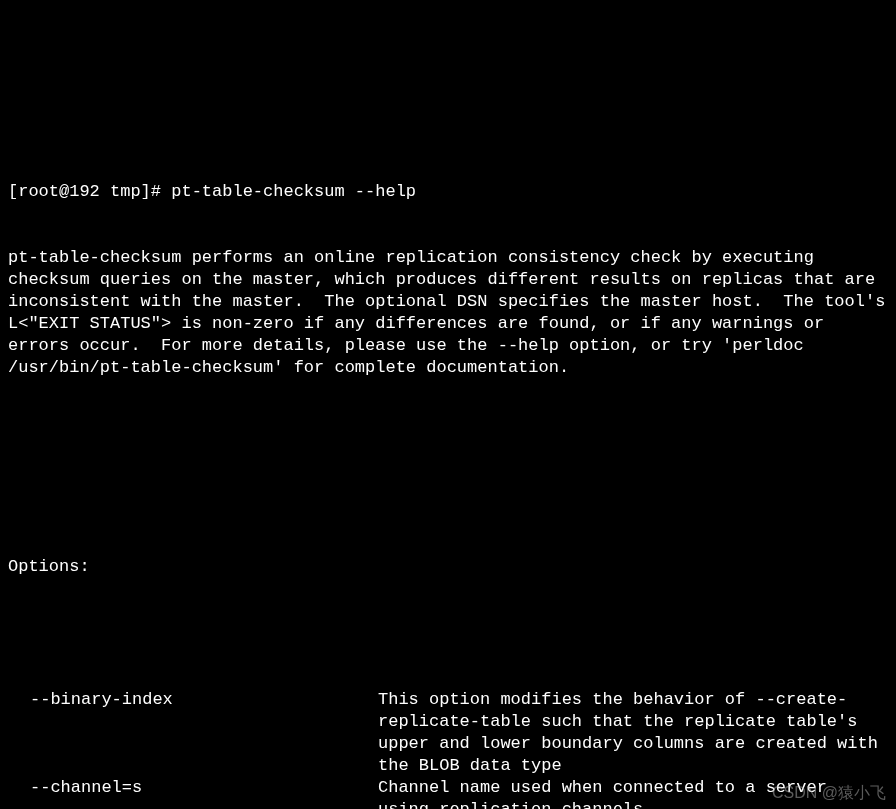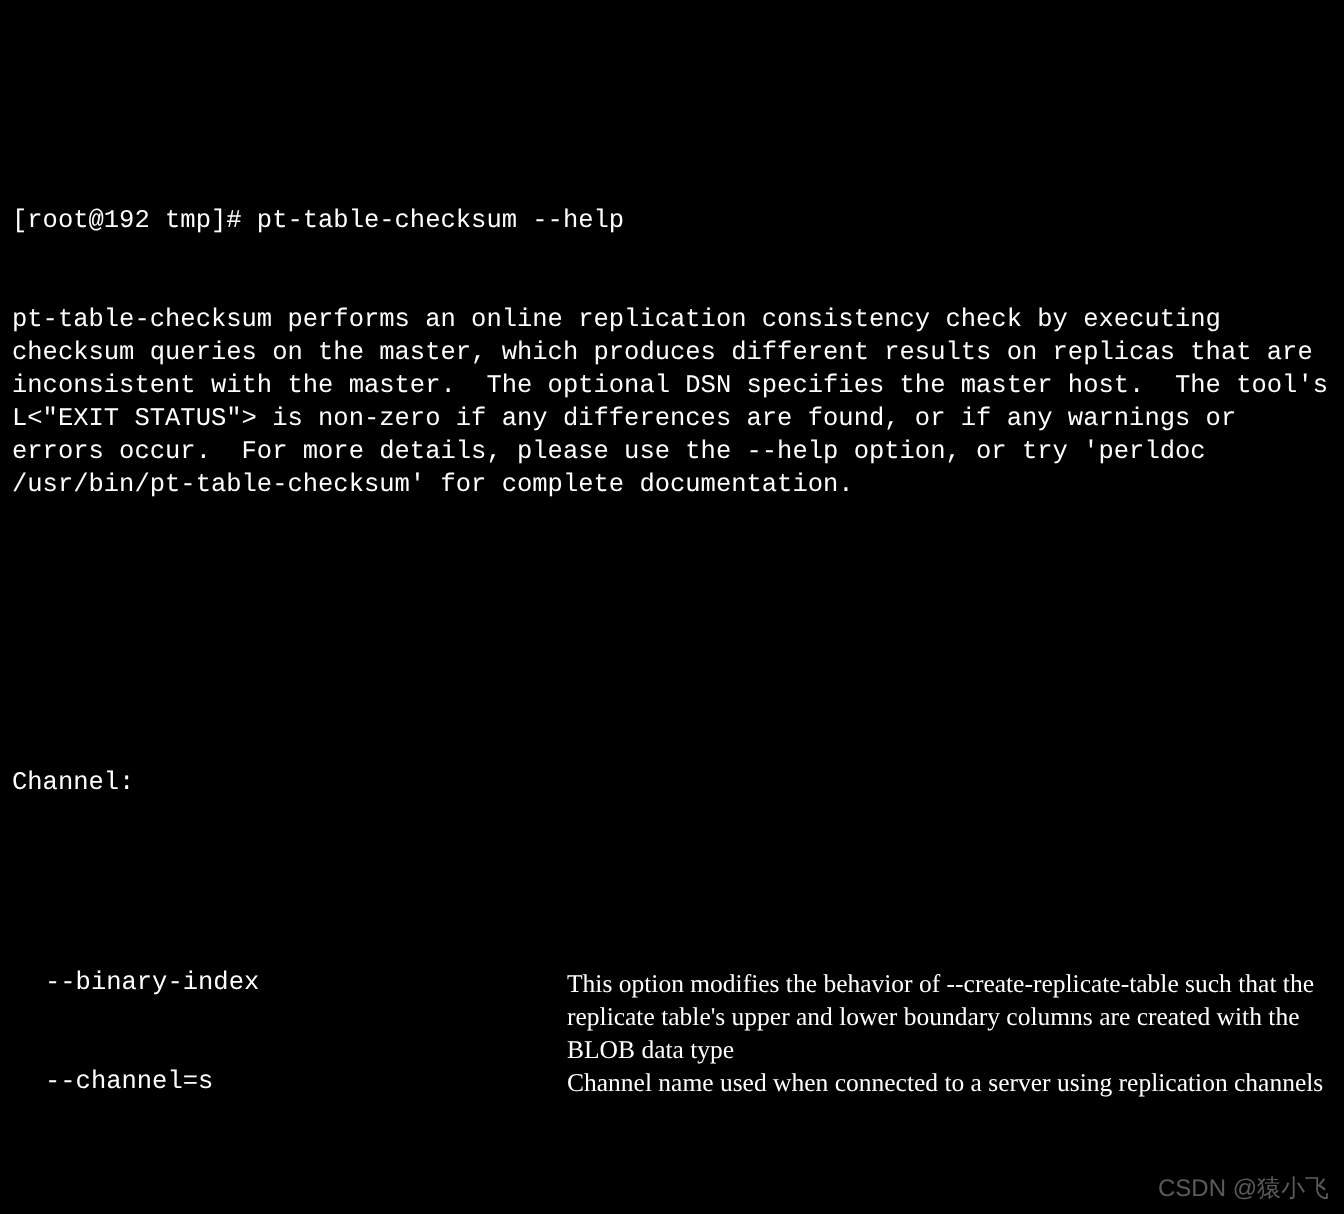--- a/index.html
+++ b/index.html
@@ -19,62 +19,62 @@
       padding: 4px 8px;
       white-space: pre;
       position: relative;
     }
     .terminal {
       white-space: pre-wrap;
       word-wrap: break-word;
     }
     .prompt-line {
       display: block;
+      margin-top: 44px;
     }
     .paragraph {
       display: block;
     }
     .blank-line {
       height: 1.3em;
     }
     .option-row {
       display: flex;
       align-items: flex-start;
     }
     .option-name {
       width: 370px;
       flex-shrink: 0;
       white-space: pre;
       padding-left: 22px;
     }
     .option-desc {
       flex: 1;
       white-space: pre-wrap;
-      font-family: Liberation Serif, serif;
     }
     .watermark {
       position: absolute;
       bottom: 5px;
       right: 10px;
       color: rgba(180,180,180,0.5);
       font-size: 16px;
       font-family: sans-serif;
     }
   </style>
 </head>
 <body>
 
 
 
 <div class="terminal">
   <span class="prompt-line">[root@192 tmp]# pt-table-checksum --help</span>
   <span class="paragraph">pt-table-checksum performs an online replication consistency check by executing checksum queries on the master, which produces different results on replicas that are inconsistent with the master.  The optional DSN specifies the master host.  The tool's L&lt;"EXIT STATUS"&gt; is non-zero if any differences are found, or if any warnings or errors occur.  For more details, please use the --help option, or try 'perldoc /usr/bin/pt-table-checksum' for complete documentation.</span>
   <div class="blank-line"></div>
   <div class="blank-line"></div>
-  <span class="paragraph">Channel:</span>
+  <span class="paragraph">Options:</span>
   <div class="blank-line"></div>
   <div id="options-container"><div class="option-row"><div class="option-name">--binary-index</div><div class="option-desc">This option modifies the behavior of --create-replicate-table such that the replicate table's upper and lower boundary columns are created with the BLOB data type</div></div><div class="option-row"><div class="option-name">--channel=s</div><div class="option-desc">Channel name used when connected to a server using replication channels</div></div></div>
 </div>
 
 <div class="watermark">CSDN @猿小飞</div>
 
 
 
 
 </body></html>

